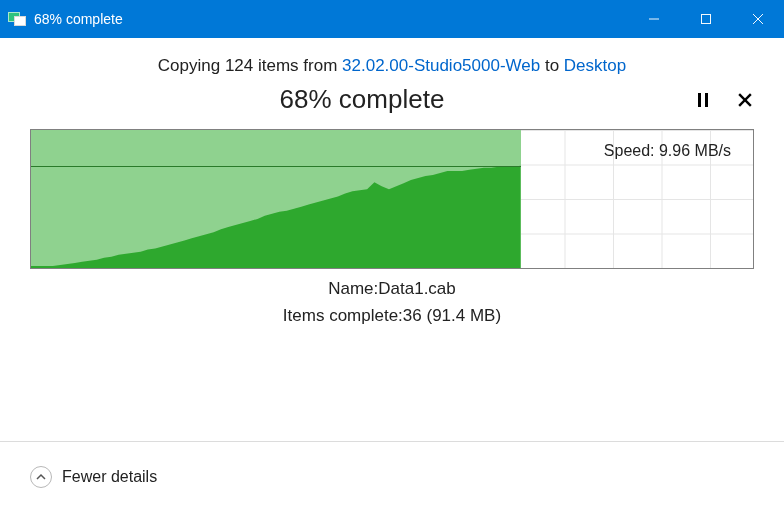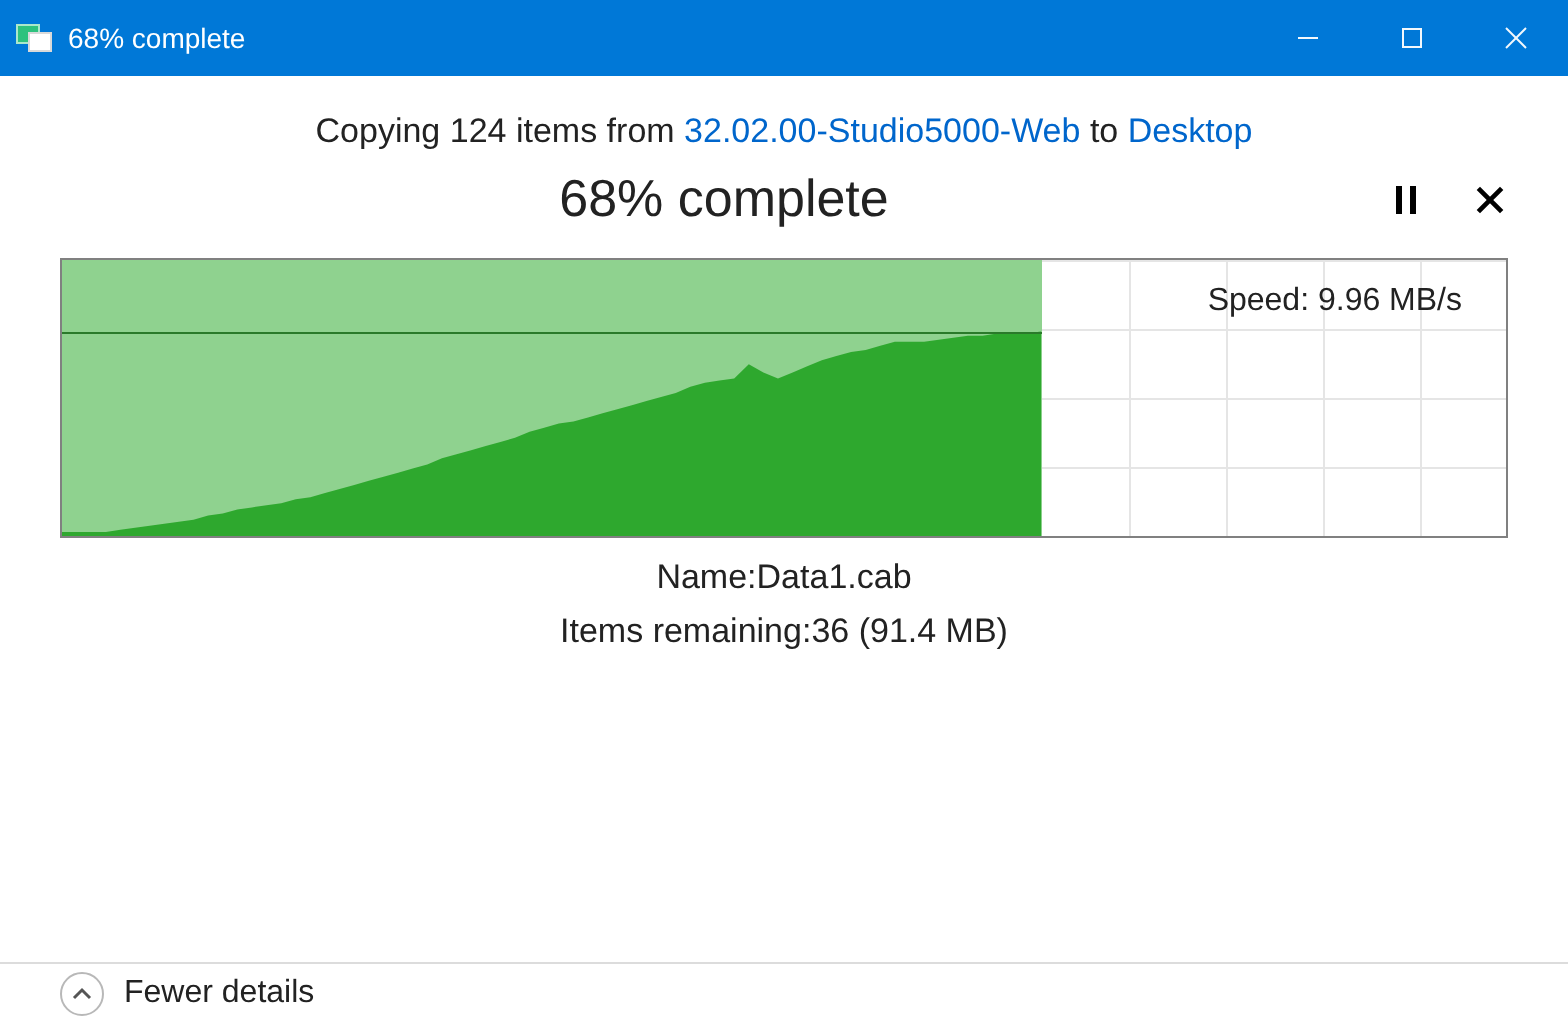--- a/index.html
+++ b/index.html
@@ -129,21 +129,21 @@
       font-size: 17px;
       color: #222;
       line-height: 1.6;
     }
     .details .row span.lbl { display:inline-block; }
     
     .footer {
       position: absolute;
       bottom: 0; left: 0; right: 0;
       border-top: 1px solid #dcdcdc;
-      padding: 4px 30px;
+      padding: 24px 30px;
       display: flex;
       align-items: center;
       gap: 10px;
       font-size: 16px;
       color: #222;
       background: #fff;
     }
     .chev {
       width: 22px; height: 22px;
       border: 1px solid #b8b8b8;
@@ -210,21 +210,21 @@
       <path id="area-path" fill="#2ea82e" stroke="none" d="M 0 100 L 0.00 98.52 L 1.49 98.52 L 2.99 98.52 L 4.48 98.52 L 5.97 97.78 L 7.46 97.04 L 8.96 96.30 L 10.45 95.56 L 11.94 94.81 L 13.43 94.07 L 14.93 92.59 L 16.42 91.85 L 17.91 90.37 L 19.40 89.63 L 20.90 88.89 L 22.39 88.15 L 23.88 86.67 L 25.37 85.93 L 26.87 84.44 L 28.36 82.96 L 29.85 81.48 L 31.34 80.00 L 32.84 78.52 L 34.33 77.04 L 35.82 75.56 L 37.31 74.07 L 38.81 71.85 L 40.30 70.37 L 41.79 68.89 L 43.28 67.41 L 44.78 65.93 L 46.27 64.44 L 47.76 62.22 L 49.25 60.74 L 50.75 59.26 L 52.24 58.52 L 53.73 57.04 L 55.22 55.56 L 56.72 54.07 L 58.21 52.59 L 59.70 51.11 L 61.19 49.63 L 62.69 48.15 L 64.18 45.93 L 65.67 44.44 L 67.16 43.70 L 68.66 42.96 L 70.15 37.78 L 71.64 40.74 L 73.13 42.96 L 74.63 40.74 L 76.12 38.52 L 77.61 36.30 L 79.10 34.81 L 80.60 33.33 L 82.09 32.59 L 83.58 31.11 L 85.07 29.63 L 86.57 29.63 L 88.06 29.63 L 89.55 28.89 L 91.04 28.15 L 92.54 27.41 L 94.03 27.41 L 95.52 26.67 L 97.01 26.67 L 98.51 26.67 L 100.00 25.93 L 100 100 Z"></path>
     </svg>
     <div class="avg-line"></div>
     <div class="speed-label">
       <span>Speed: </span><span>9.96 MB/s</span>
     </div>
   </div>
 
   <div class="details">
     <div class="row"><span class="lbl">Name: </span><span>Data1.cab</span></div>
-    <div class="row"><span class="lbl">Items remaining: </span><span>36 (91.4 MB)</span></div>
+    <div class="row"><span class="lbl">Items complete: </span><span>36 (91.4 MB)</span></div>
   </div>
 </div>
 
 <div class="footer">
   <div class="chev">
     <svg viewBox="0 0 10 10">
         <polyline points="1,7 5,3 9,7"></polyline>
       </svg>
   </div>
   <span>Fewer details</span>

